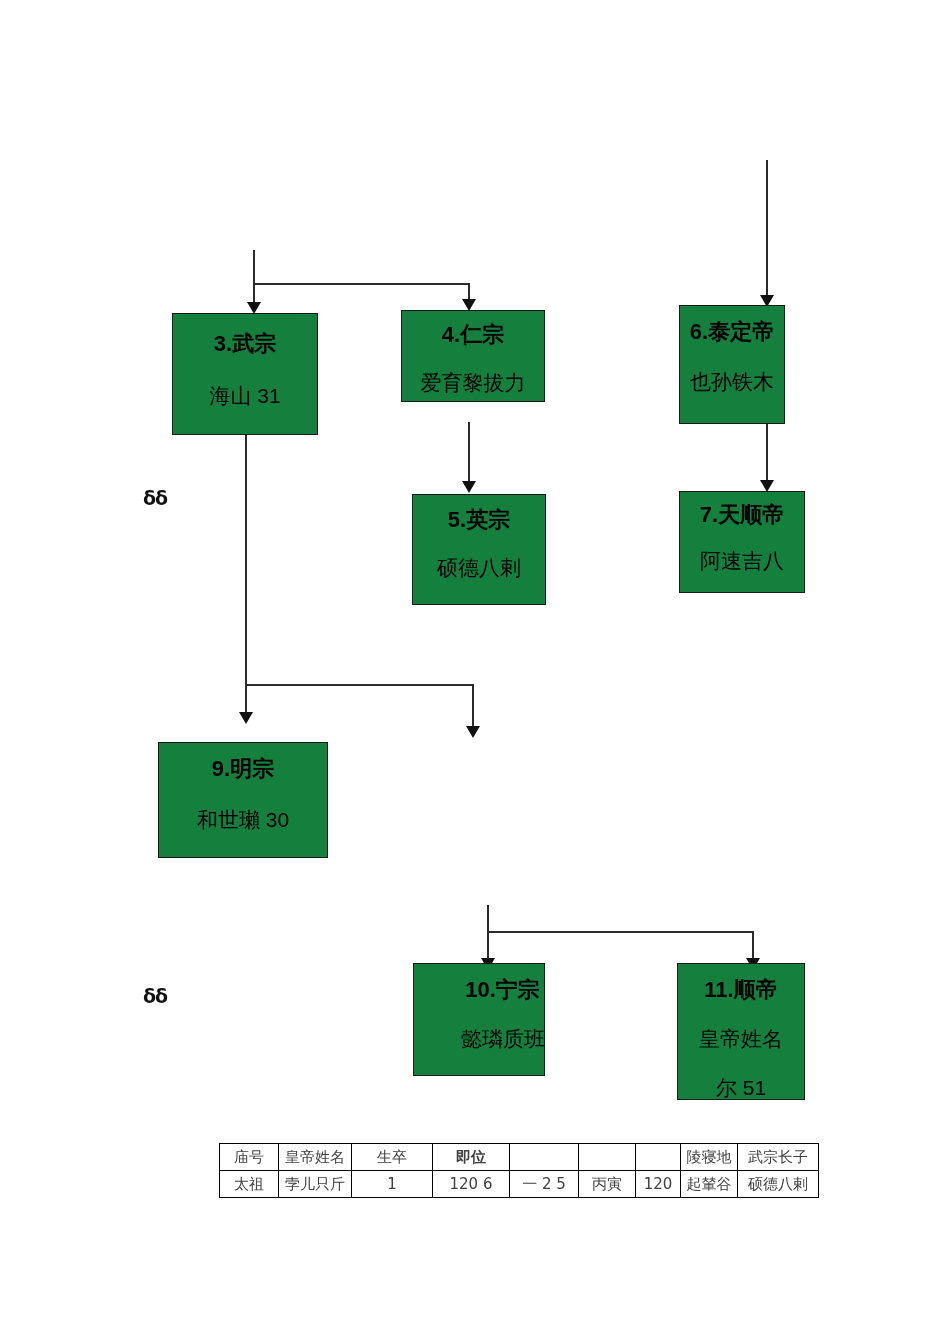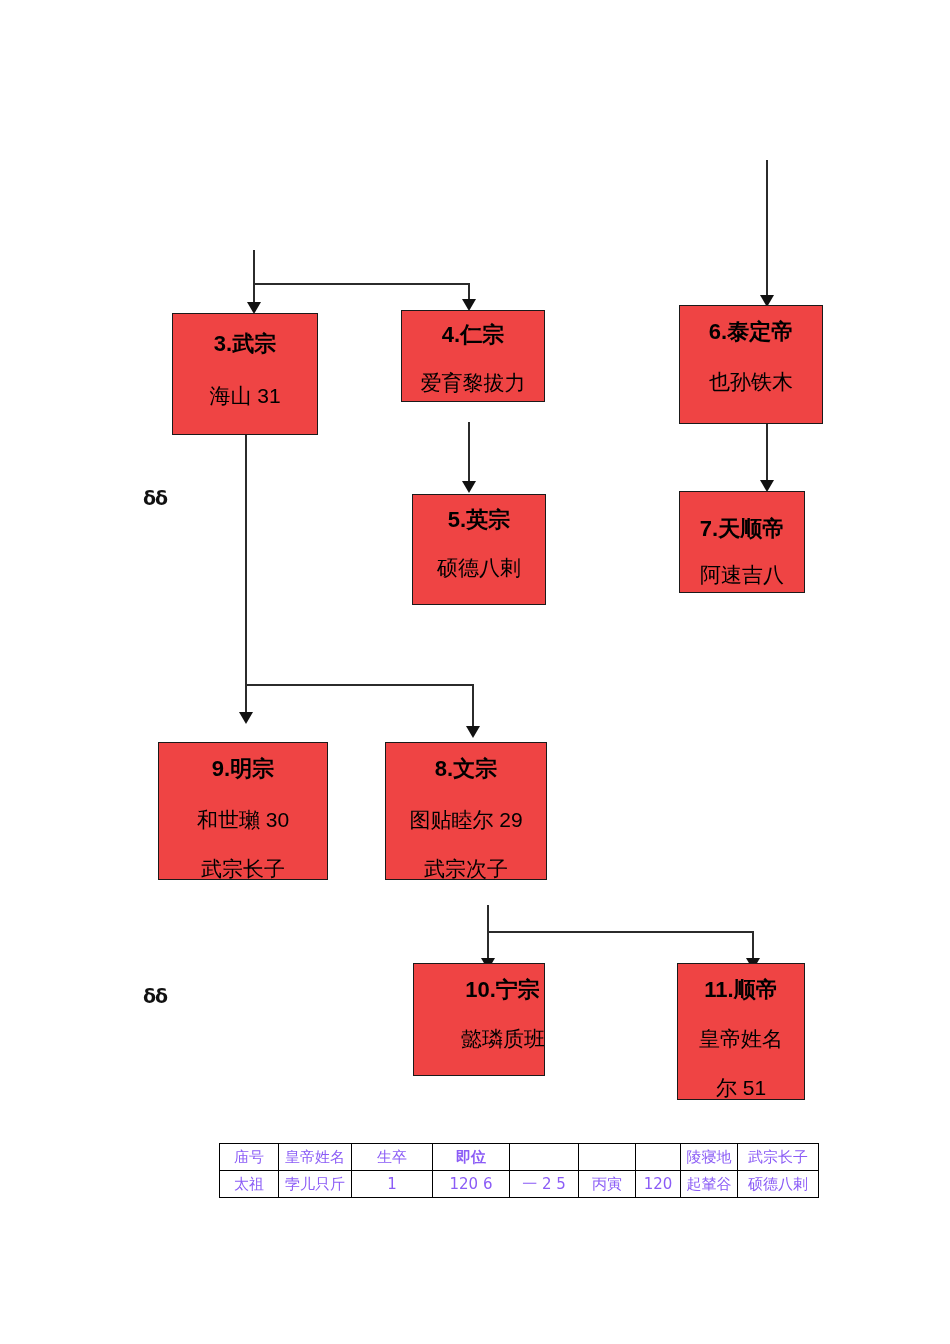--- a/index.html
+++ b/index.html
@@ -14,21 +14,21 @@
     position: relative;
     width: 950px;
     height: 1344px;
     background: #ffffff;
     overflow: hidden;
   }
 
   
   .node {
     position: absolute;
-    background: #ef4444;
+    background: #15803d;
     border: 1px solid #1a1a1a;
     box-sizing: border-box;
     overflow: hidden;
     text-align: center;
     color: #000000;
   }
   .node .n-title {
     font-weight: bold;
     font-size: 22px;
     line-height: 1.05;
@@ -78,21 +78,21 @@
     letter-spacing: -1px;
     white-space: nowrap;
   }
 
   
   .legend-table {
     position: absolute;
     border-collapse: collapse;
     font-family: "DejaVu Sans", "Liberation Serif", serif;
     font-size: 15px;
-    color: #8b5cf6;
+    color: #404040;
     background: #ffffff;
   }
   .legend-table td {
     border: 1px solid #000000;
     padding: 1px 3px;
     text-align: center;
     white-space: nowrap;
     height: 24px;
     line-height: 22px;
   }
@@ -140,41 +140,36 @@
   <div class="node" style="left:401px; top:310px; width:144px; height:92px;">
     <div class="n-title" style="margin-top:12px;">4.仁宗</div>
     <div class="n-sub" style="margin-top:26px;">爱育黎拔力</div>
   </div>
 
   <div class="node" style="left:412px; top:494px; width:134px; height:111px;">
     <div class="n-title" style="margin-top:13px;">5.英宗</div>
     <div class="n-sub" style="margin-top:26px;">硕德八剌</div>
   </div>
 
-  <div class="node" style="left:679px; top:305px; width:144px; height:119px;">
+  <div class="node" style="left:679px; top:305px; width:106px; height:119px;">
     <div class="n-title" style="margin-top:14px;">6.泰定帝</div>
     <div class="n-sub" style="margin-top:28px;">也孙铁木</div>
   </div>
 
   <div class="node" style="left:679px; top:491px; width:126px; height:102px;">
-    <div class="n-title" style="margin-top:25px;">7.天顺帝</div>
+    <div class="n-title" style="margin-top:11px;">7.天顺帝</div>
     <div class="n-sub" style="margin-top:24px;">阿速吉八</div>
   </div>
 
-  <div class="node" style="left:158px; top:742px; width:170px; height:138px;">
+  <div class="node" style="left:158px; top:742px; width:170px; height:116px;">
     <div class="n-title" style="margin-top:14px;">9.明宗</div>
     <div class="n-sub" style="margin-top:29px;">和世瓎 30</div>
     <div class="n-sub2" style="margin-top:27px;">武宗长子</div>
   </div>
 
-  <div class="node" style="left:385px; top:742px; width:162px; height:138px;">
-    <div class="n-title" style="margin-top:14px;">8.文宗</div>
-    <div class="n-sub" style="margin-top:29px;">图贴睦尔 29</div>
-    <div class="n-sub2" style="margin-top:27px;">武宗次子</div>
-  </div>
 
   <div class="node" style="left:413px; top:963px; width:132px; height:113px;padding-left:47px;">
     <div class="n-title" style="margin-top:14px;">10.宁宗</div>
     <div class="n-sub" style="margin-top:27px;">懿璘质班</div>
   </div>
 
   <div class="node" style="left:677px; top:963px; width:128px; height:137px;">
     <div class="n-title" style="margin-top:14px;">11.顺帝</div>
     <div class="n-sub" style="margin-top:27px;">皇帝姓名</div>
     <div class="n-sub2" style="margin-top:27px;">尔 51</div>

